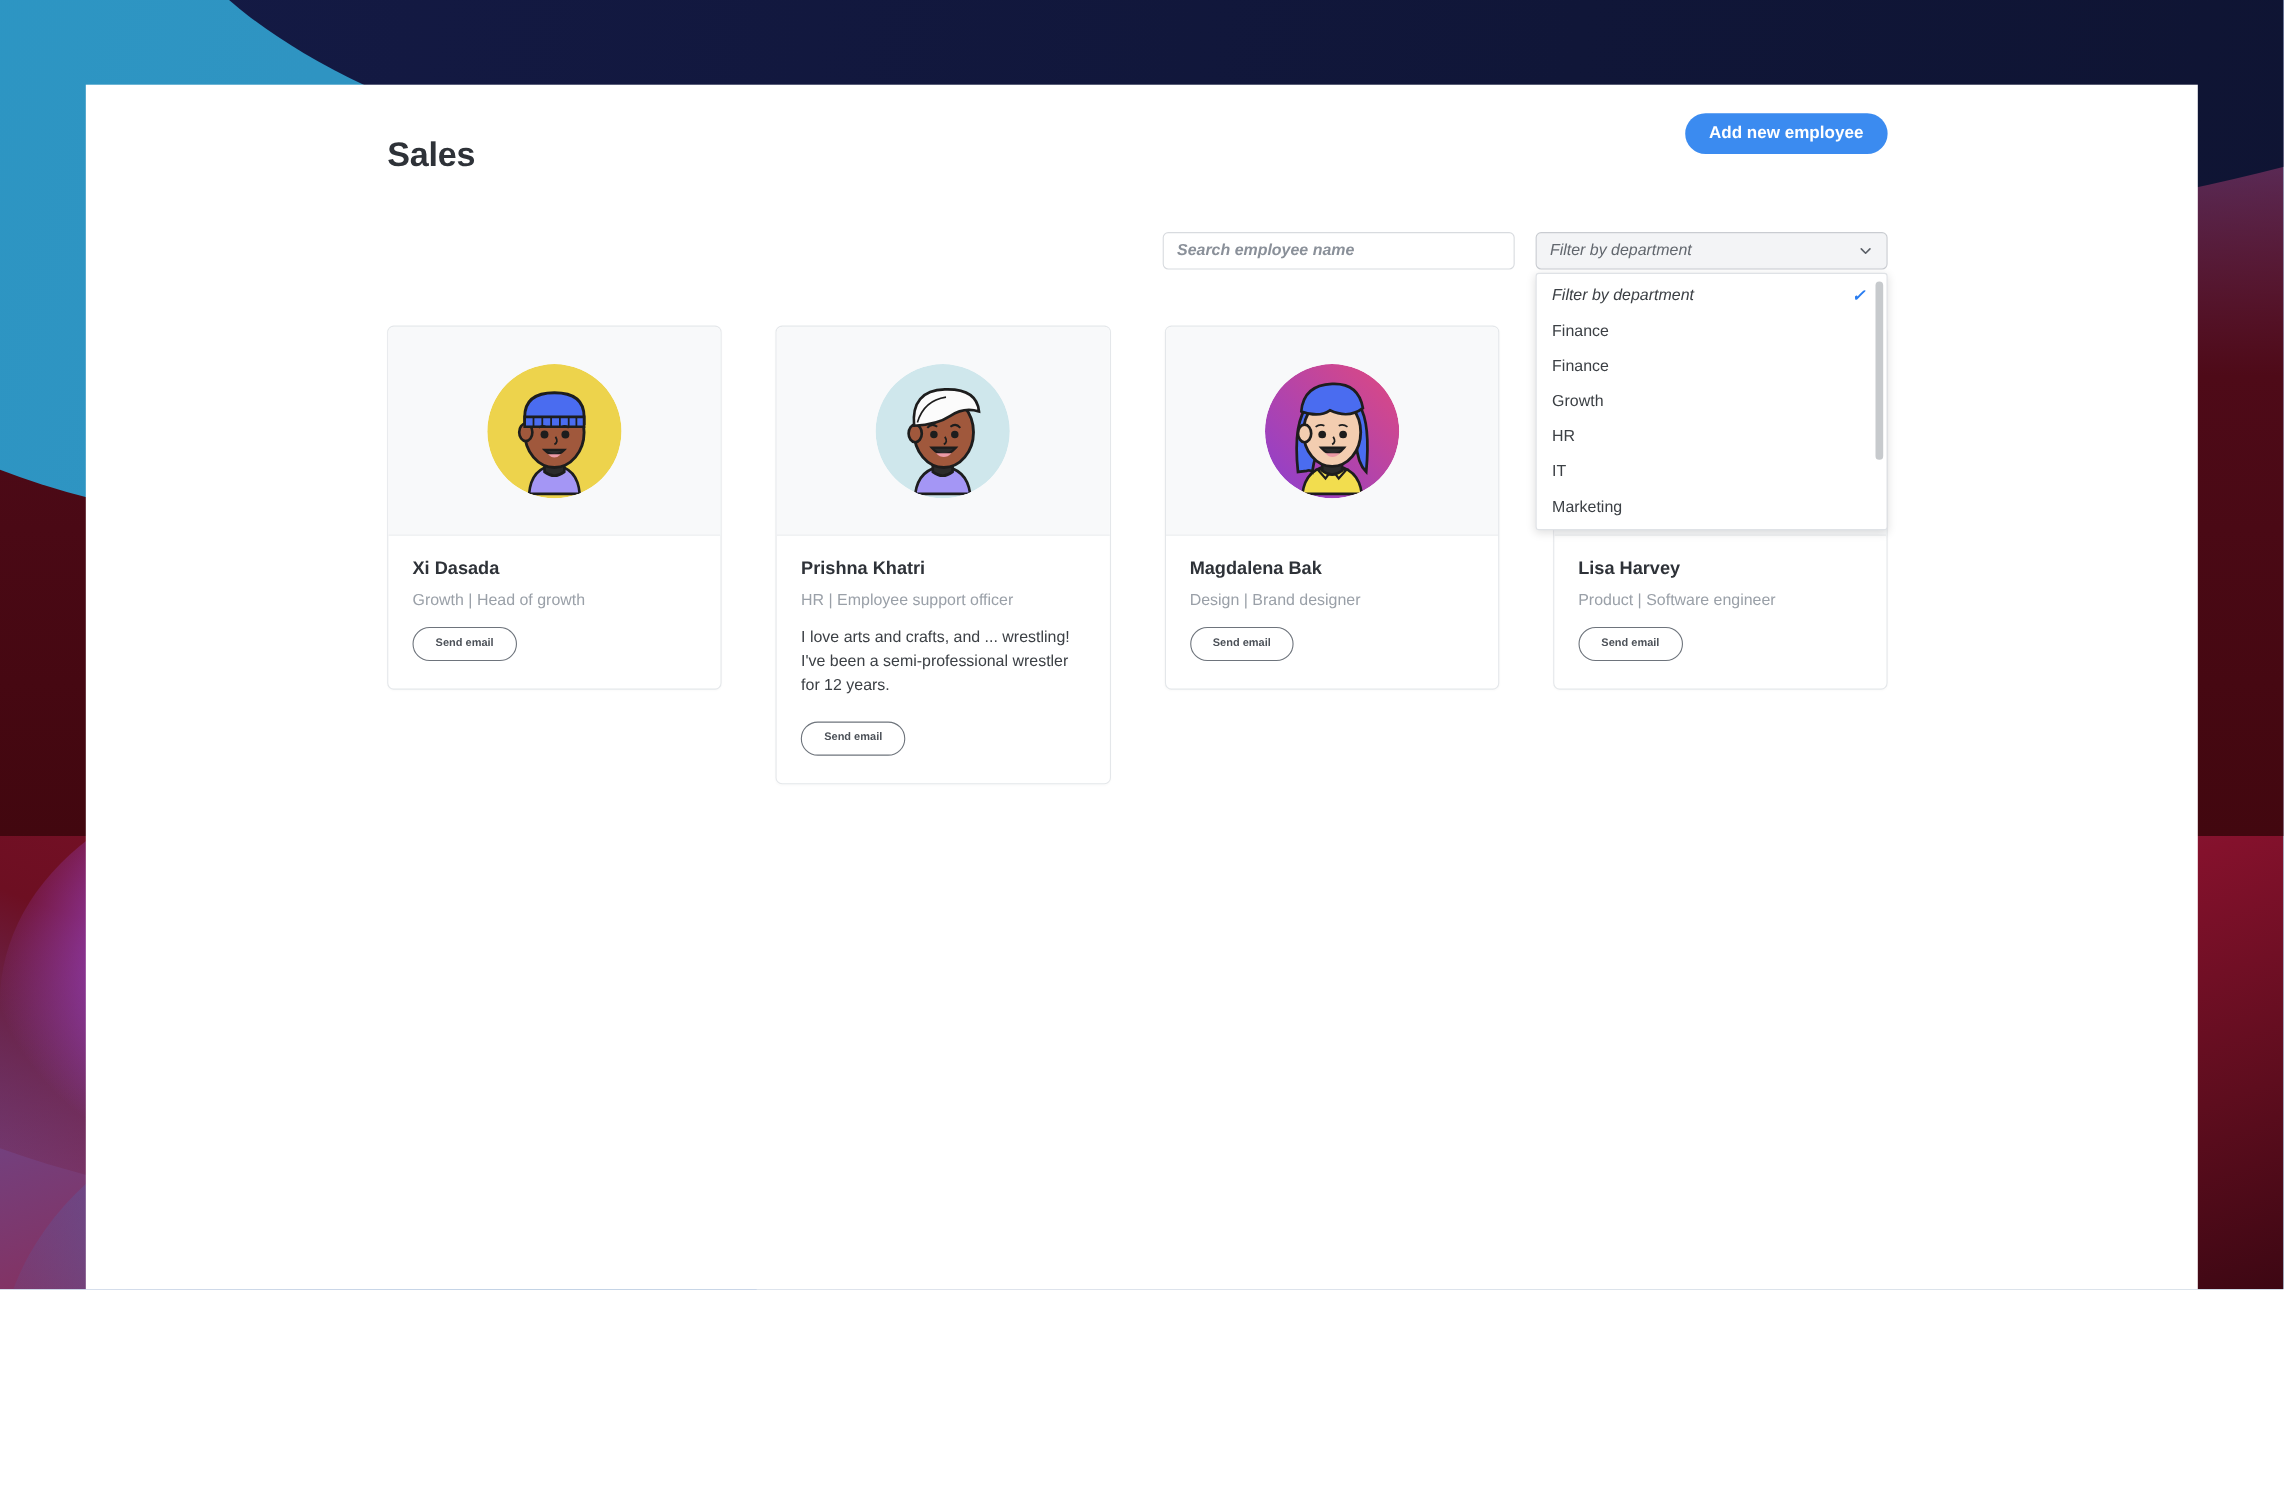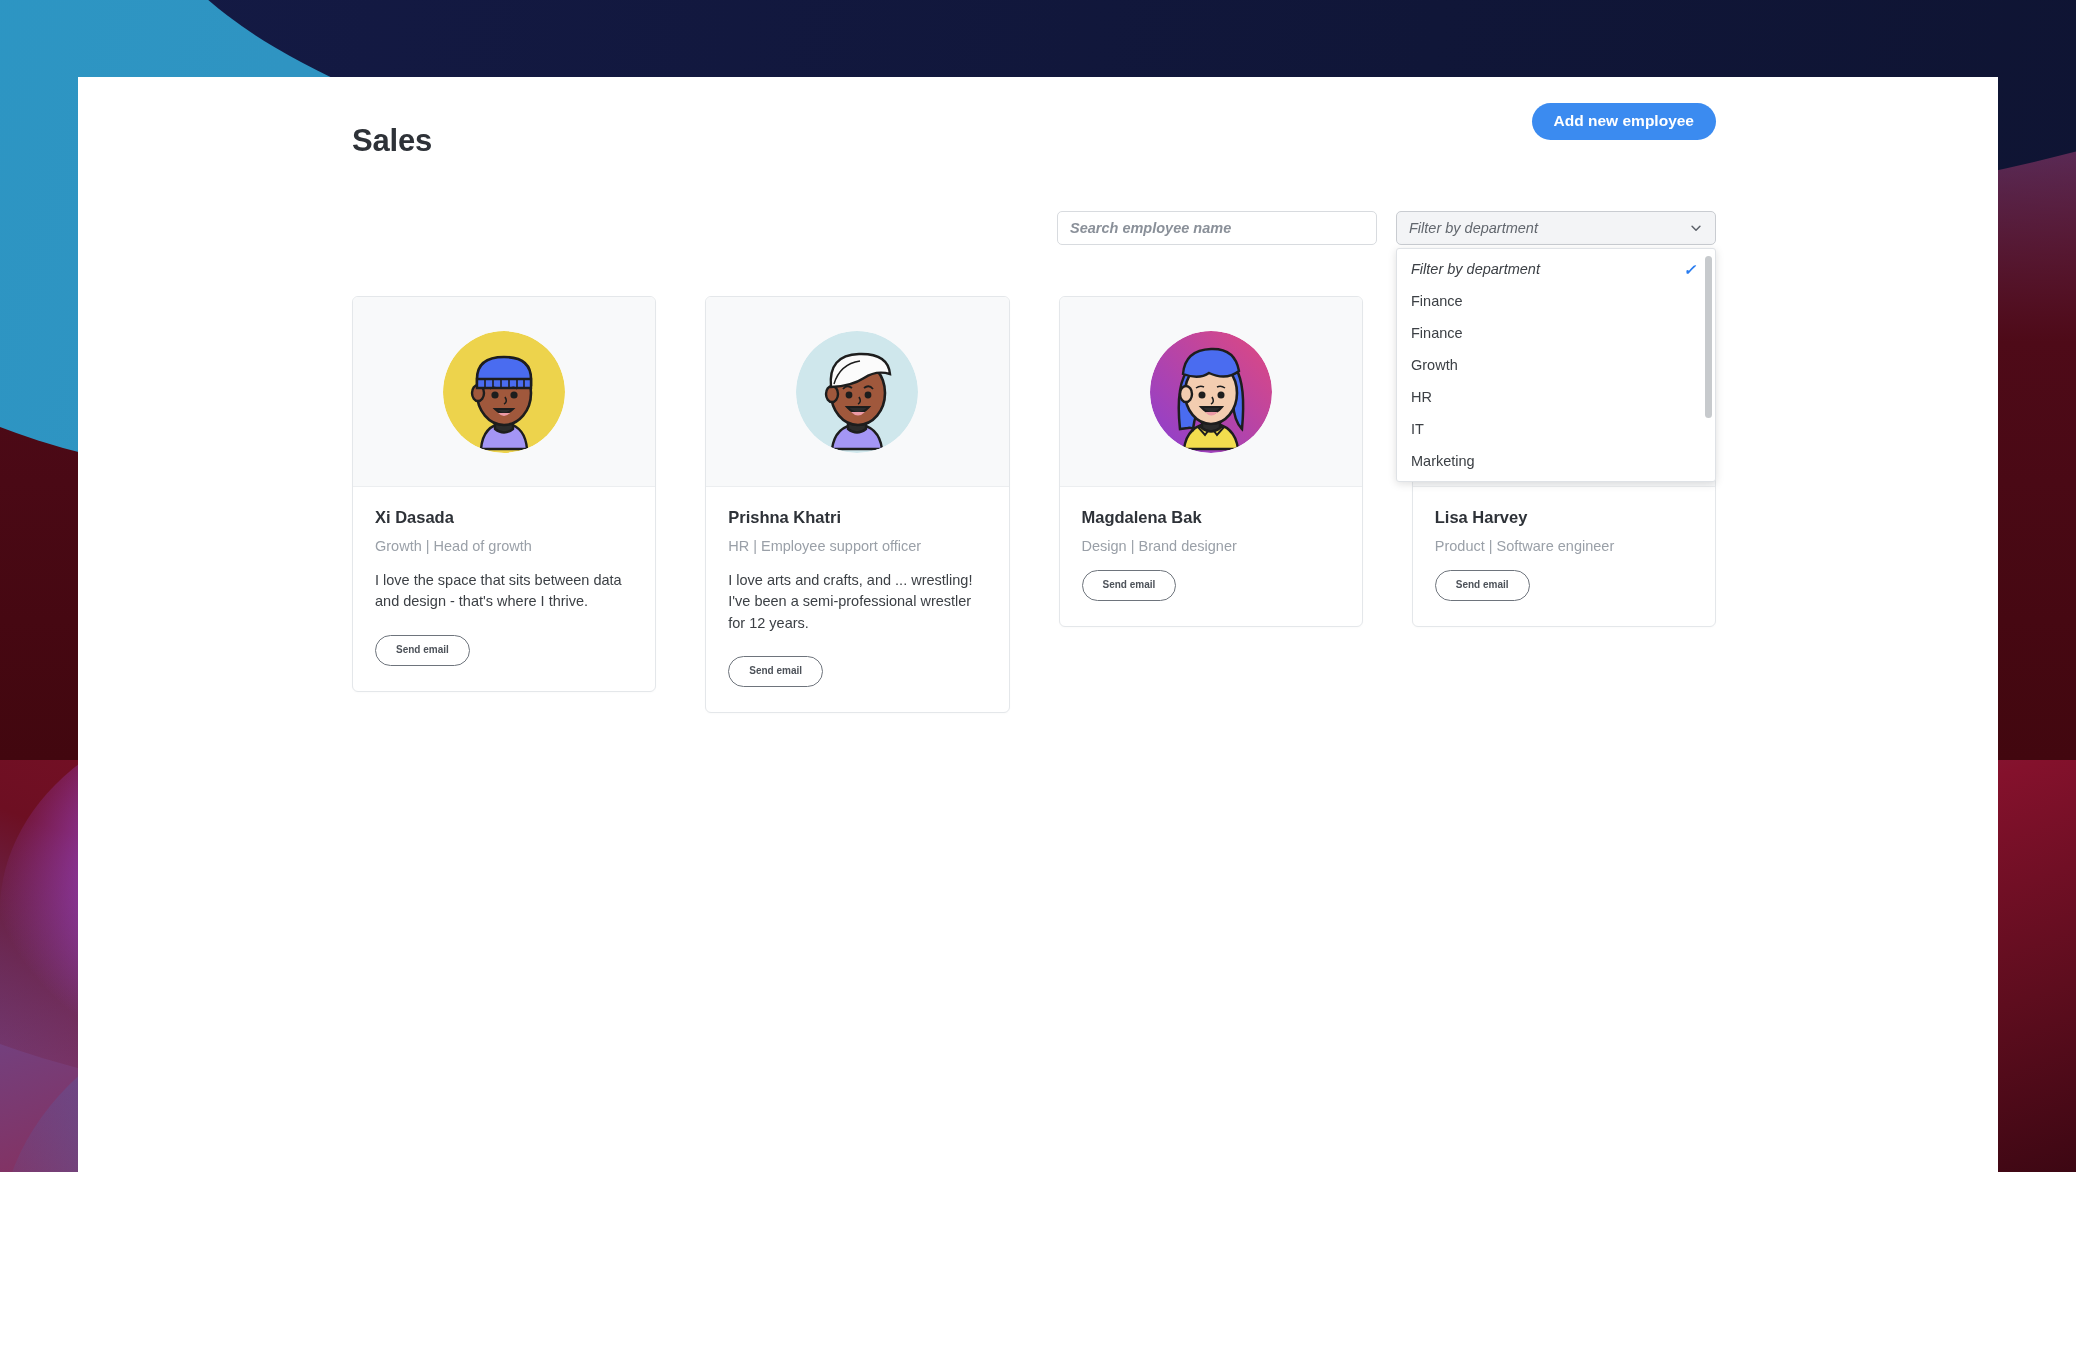--- a/index.html
+++ b/index.html
@@ -345,21 +345,21 @@
         <path d="M42 48 v9 M50 48 v9 M58 48 v9 M66 48 v9 M74 48 v9 M81 48 v9" stroke="#1d1d1d" stroke-width="1.6"></path>
         <circle cx="52" cy="64" r="3.6" fill="#1d1d1d"></circle>
         <circle cx="71" cy="64" r="3.6" fill="#1d1d1d"></circle>
         <path d="M47 58 q3 -3 6 -1 M68 57 q3 -2 6 1" stroke="#1d1d1d" stroke-width="1.6" fill="none"></path>
         <path d="M62 66 q3 5 -1 7" stroke="#1d1d1d" stroke-width="1.6" fill="none"></path>
         <path d="M52 78 q9 9 18 0 Z" fill="#2b2b2b" stroke="#1d1d1d" stroke-width="2"></path>
         <path d="M55 82 q6 6 12 0 Z" fill="#ec9aa6"></path>
       </g>
               </svg>
             </div>
-            <div class="card-body"><div class="employee-name">Xi Dasada</div><div class="employee-role">Growth | Head of growth</div><div class="employee-bio">I love the space that sits between data and design - that's where I thrive.</div><button class="send-email-button">Send email</button></div>
+            <div class="card-body"><div class="employee-name">Xi Dasada</div><div class="employee-role">Growth | Head of growth</div><button class="send-email-button">Send email</button></div>
           </div>
           <div class="employee-card">
             <div class="card-avatar-area">
               <svg class="avatar" viewBox="0 0 122 122" xmlns="http://www.w3.org/2000/svg">
     <defs>
                   <clipPath id="clipc1">
                     <circle cx="61" cy="61" r="61"></circle>
                   </clipPath>
                 </defs>
     <circle cx="61" cy="61" r="61" fill="#cfe7ec"></circle>

